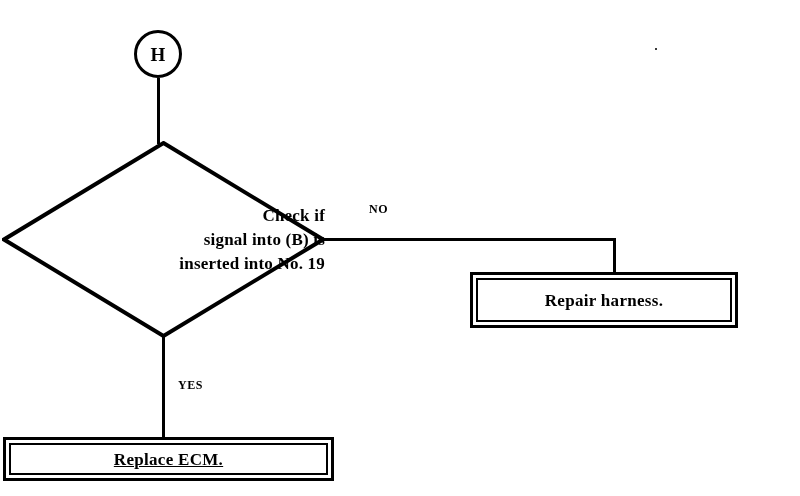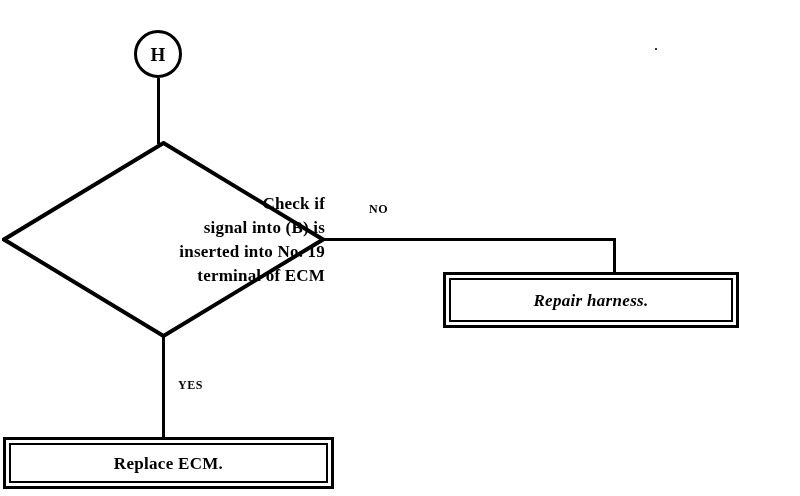--- a/index.html
+++ b/index.html
@@ -104,31 +104,31 @@
     justify-content: center;
   }
   .proc-box .inner span {
     font-size: 17px;
     font-weight: bold;
     letter-spacing: 0.3px;
     line-height: 1;
   }
 
   #box-repair {
-    left: 443px;
+    left: 470px;
     top: 272px;
-    width: 296px;
+    width: 268px;
     height: 56px;
-    font-style: italic;
   }
   #box-replace {
     left: 3px;
     top: 437px;
     width: 331px;
-    height: 52px;
+    height: 44px;
+    text-decoration: underline;
   }
 
   
   .branch-label {
     position: absolute;
     font-size: 12px;
     font-weight: bold;
     line-height: 1;
     letter-spacing: 0.5px;
     white-space: nowrap;
@@ -158,21 +158,20 @@
   <div class="line-v" style="left:157px; top:78px; height:66px;"></div>
 
   <div class="diamond-wrap">
     <svg viewBox="0 0 323 197" preserveAspectRatio="none" aria-hidden="true">
       <polygon points="161.5,2 321,98.5 161.5,195 2,98.5" fill="#ffffff" stroke="#000000" stroke-width="4" stroke-linejoin="miter"></polygon>
     </svg>
     <div class="diamond-text">
       <div class="tline">Check if</div>
       <div class="tline">signal into (B) is</div>
       <div class="tline">inserted into No. 19</div>
-      <div class="tline">terminal of ECM</div>
     </div>
   </div>
 
   <div class="line-h" style="left:323px; top:238px; width:293px;"></div>
   <div class="line-v" style="left:613px; top:238px; height:36px;"></div>
   <div class="branch-label" id="label-no">NO</div>
 
   <div class="proc-box" id="box-repair">
     <div class="inner">
       <span>Repair harness.</span>

